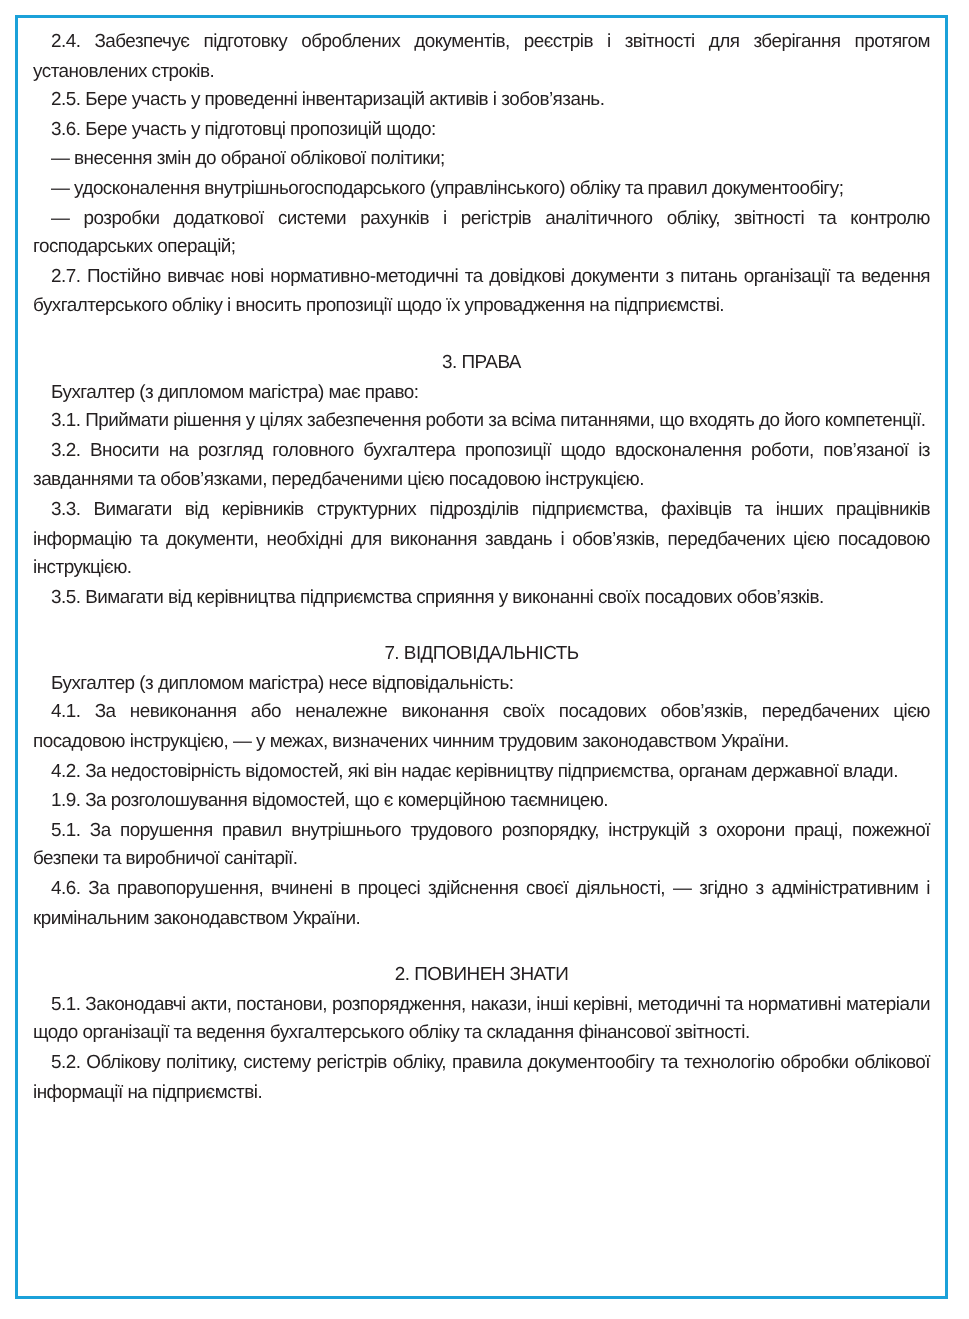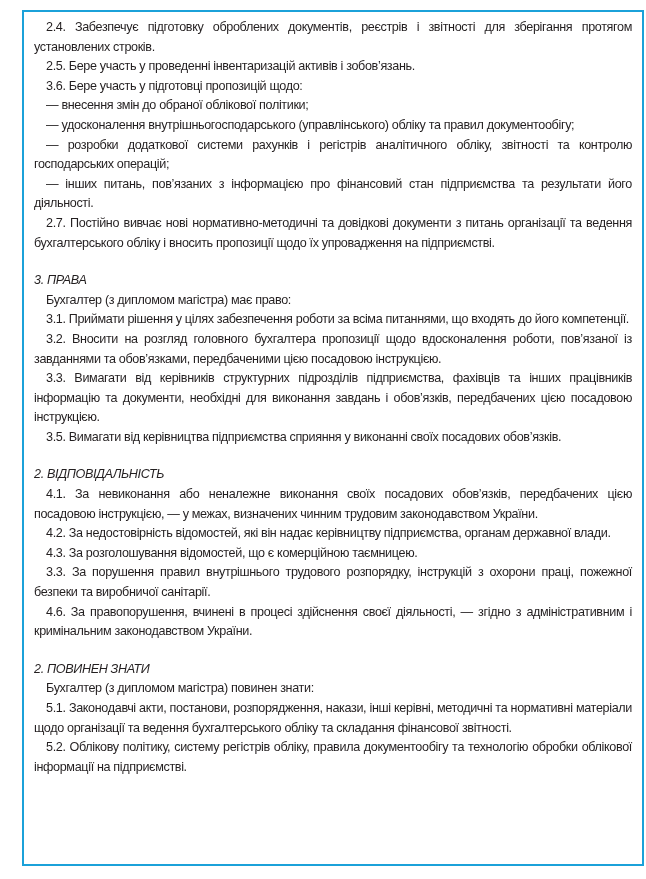--- a/index.html
+++ b/index.html
@@ -9,61 +9,60 @@
     border: 2px solid #1ba1d9; box-sizing: border-box;
     padding: 6px 10px 0 10px;
   }
   .doc {
     font-family: "Liberation Sans", sans-serif;
     font-size: 12.6px; line-height: 19.6px; color: #231f20;
     letter-spacing: -0.35px;
   }
   .p { text-indent: 12px; text-align: justify; margin: 0; }
   .h {
-    text-align: left; margin: 18px 0 0 0; font-style: italic;
+    text-align: center; margin: 18px 0 0 0;
   }
   .sec:first-child .h { margin-top: 0; }
 </style>
 </head>
 <body>
 
-<div class="frame" style="border-color: rgb(27, 161, 217); margin-left: 12px;">
+<div class="frame" style="border-color: rgb(27, 161, 217);">
   <div class="doc">
 
     <div class="sec">
       <p class="p">2.4. Забезпечує підготовку оброблених документів, реєстрів і звітності для зберігання протягом установлених строків.</p>
       <p class="p">2.5. Бере участь у проведенні інвентаризацій активів і зобов’язань.</p>
       <p class="p">3.6. Бере участь у підготовці пропозицій щодо:</p>
       <p class="p">— внесення змін до обраної облікової політики;</p>
       <p class="p">— удосконалення внутрішньогосподарського (управлінського) обліку та правил документообігу;</p>
       <p class="p">— розробки додаткової системи рахунків і регістрів аналітичного обліку, звітності та контролю господарських операцій;</p>
-      <p class="p">— інших питань, пов’язаних з інформацією про фінансовий стан підприємства та результати його діяльності.</p>
       <p class="p">2.7. Постійно вивчає нові нормативно-методичні та довідкові документи з питань організації та ведення бухгалтерського обліку і вносить пропозиції щодо їх упровадження на підприємстві.</p>
     </div>
 
     <div class="sec">
       <div class="h">3. ПРАВА</div>
       <p class="p">Бухгалтер (з дипломом магістра) має право:</p>
       <p class="p">3.1. Приймати рішення у цілях забезпечення роботи за всіма питаннями, що входять до його компетенції.</p>
       <p class="p">3.2. Вносити на розгляд головного бухгалтера пропозиції щодо вдосконалення роботи, пов’язаної із завданнями та обов’язками, передбаченими цією посадовою інструкцією.</p>
       <p class="p">3.3. Вимагати від керівників структурних підрозділів підприємства, фахівців та інших працівників інформацію та документи, необхідні для виконання завдань і обов’язків, передбачених цією посадовою інструкцією.</p>
       <p class="p">3.5. Вимагати від керівництва підприємства сприяння у виконанні своїх посадових обов’язків.</p>
     </div>
 
     <div class="sec">
-      <div class="h">2. ВІДПОВІДАЛЬНІСТЬ</div>
+      <div class="h">7. ВІДПОВІДАЛЬНІСТЬ</div>
+      <p class="p">Бухгалтер (з дипломом магістра) несе відповідальність:</p>
       <p class="p">4.1. За невиконання або неналежне виконання своїх посадових обов’язків, передбачених цією посадовою інструкцією, — у межах, визначених чинним трудовим законодавством України.</p>
       <p class="p">4.2. За недостовірність відомостей, які він надає керівництву підприємства, органам державної влади.</p>
-      <p class="p">4.3. За розголошування відомостей, що є комерційною таємницею.</p>
-      <p class="p">3.3. За порушення правил внутрішнього трудового розпорядку, інструкцій з охорони праці, пожежної безпеки та виробничої санітарії.</p>
+      <p class="p">1.9. За розголошування відомостей, що є комерційною таємницею.</p>
+      <p class="p">5.1. За порушення правил внутрішнього трудового розпорядку, інструкцій з охорони праці, пожежної безпеки та виробничої санітарії.</p>
       <p class="p">4.6. За правопорушення, вчинені в процесі здійснення своєї діяльності, — згідно з адміністративним і кримінальним законодавством України.</p>
     </div>
 
     <div class="sec">
       <div class="h">2. ПОВИНЕН ЗНАТИ</div>
-      <p class="p">Бухгалтер (з дипломом магістра) повинен знати:</p>
       <p class="p">5.1. Законодавчі акти, постанови, розпорядження, накази, інші керівні, методичні та нормативні матеріали щодо організації та ведення бухгалтерського обліку та складання фінансової звітності.</p>
       <p class="p">5.2. Облікову політику, систему регістрів обліку, правила документообігу та технологію обробки облікової інформації на підприємстві.</p>
 
     </div>
 
   </div>
 </div>
 
 </body></html>

